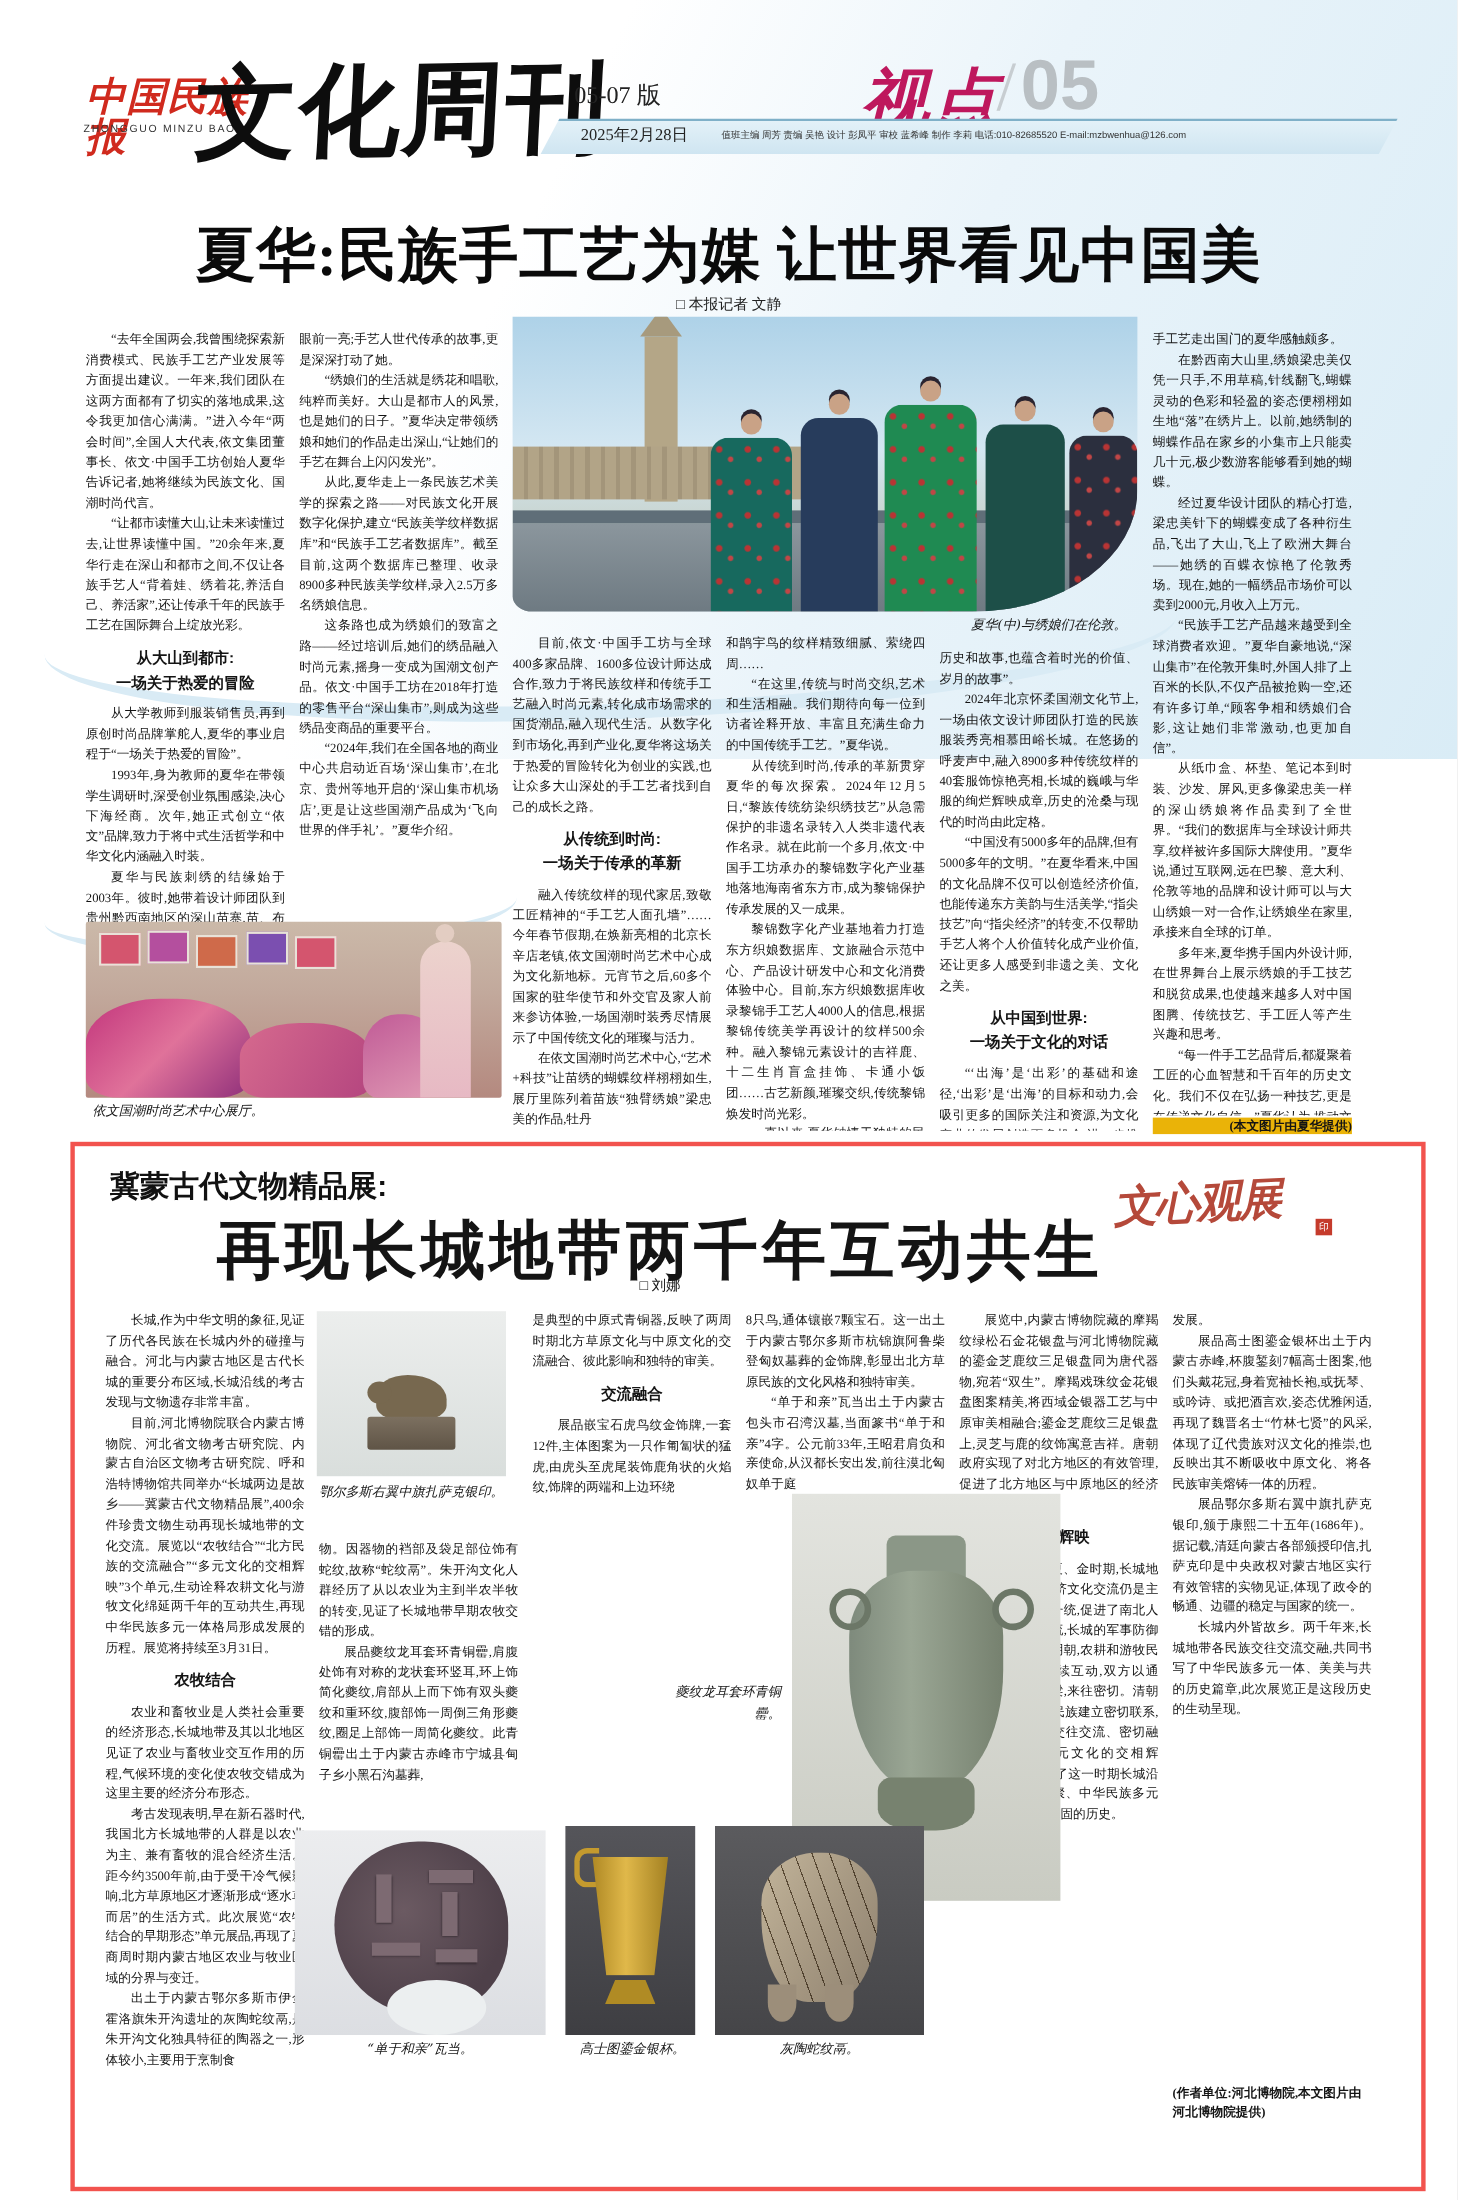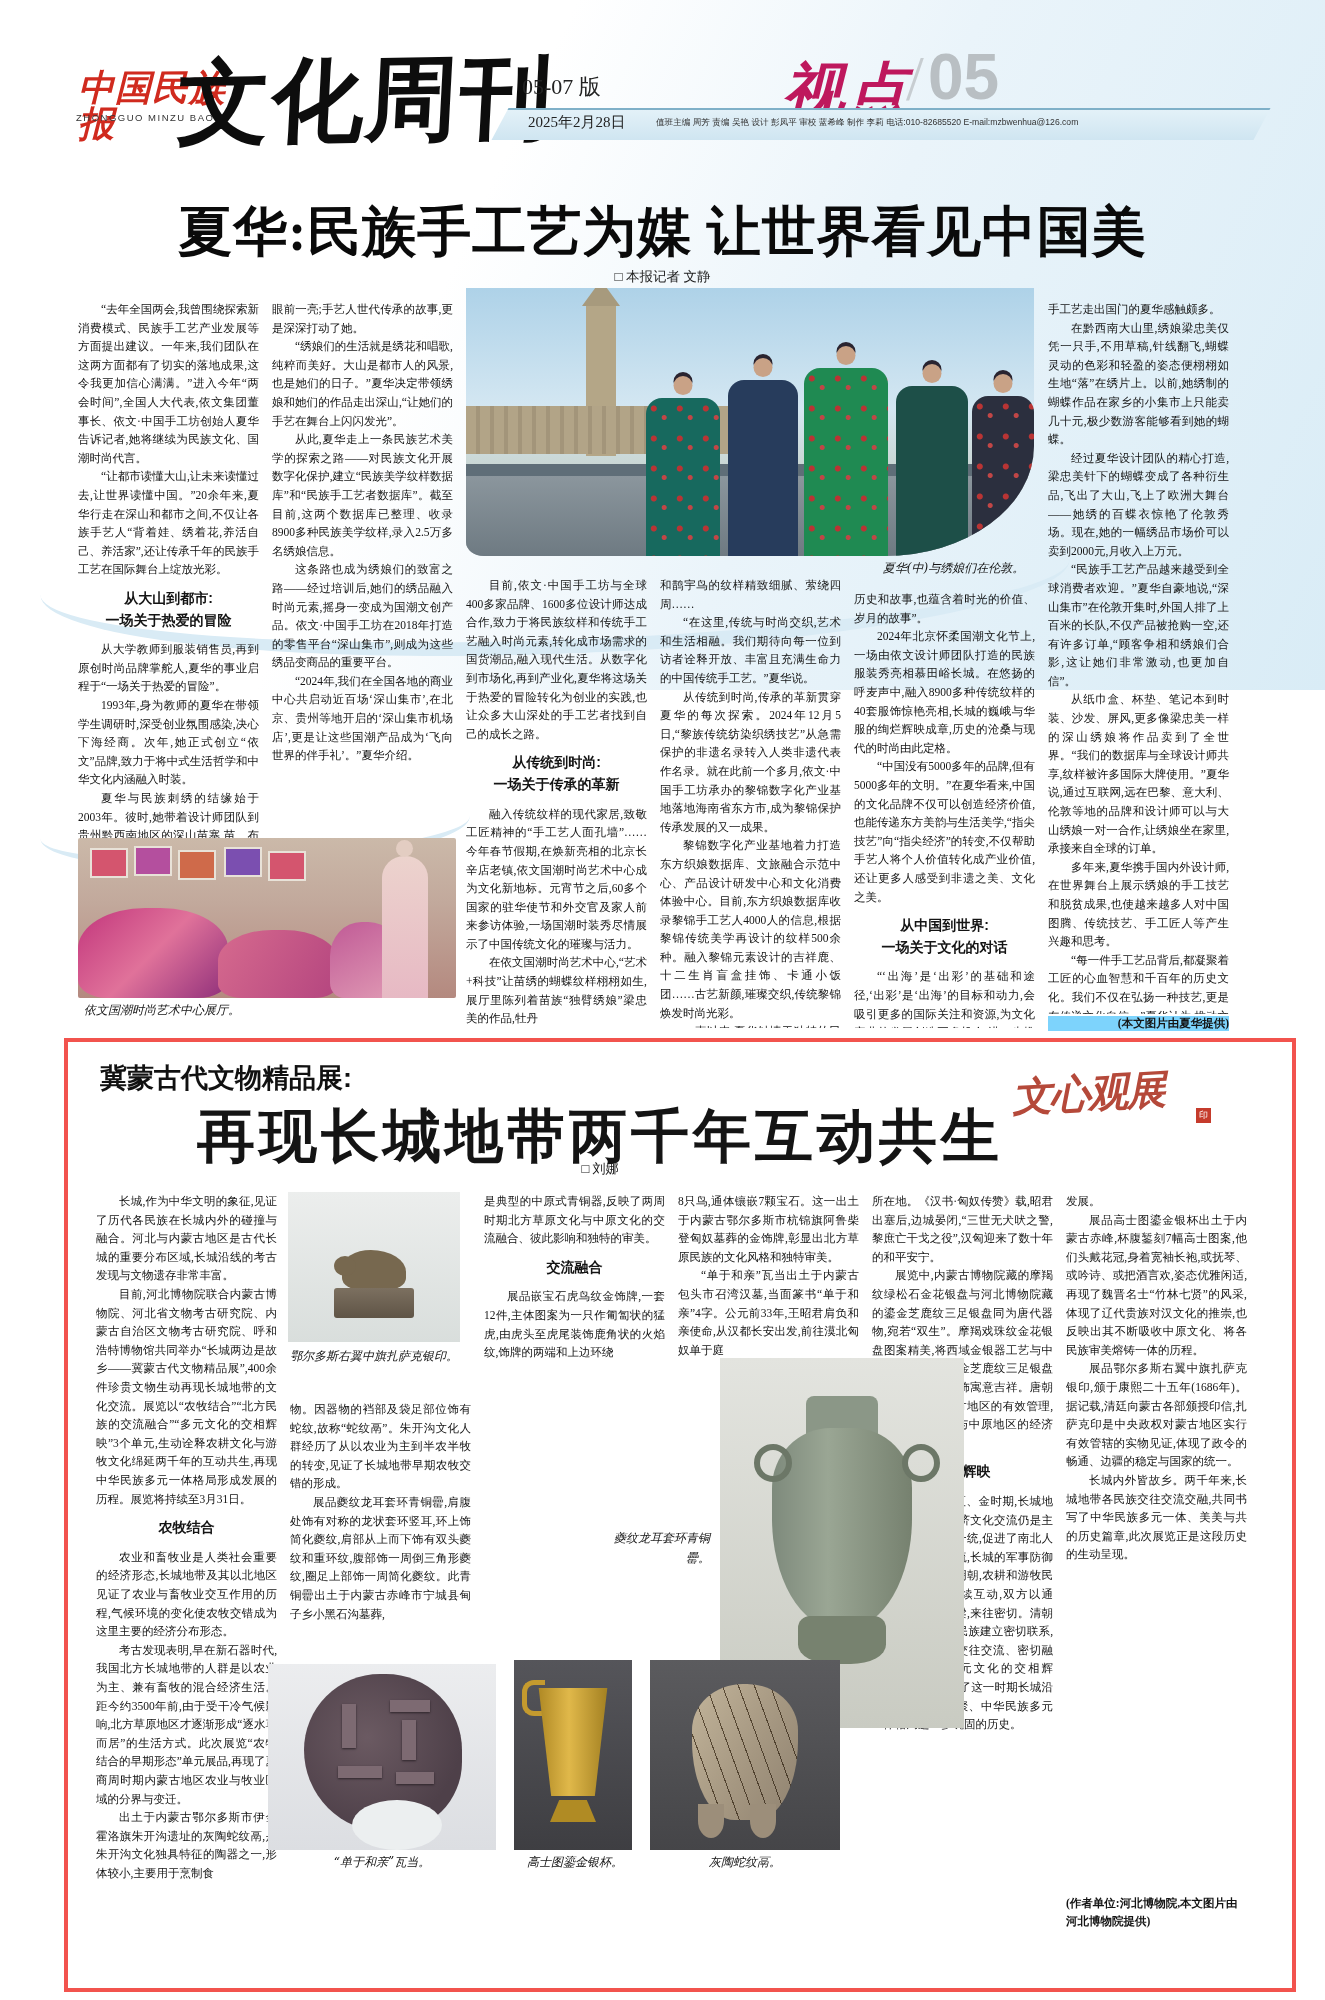--- a/index.html
+++ b/index.html
@@ -33,21 +33,21 @@
   .cont{text-indent:0;}
   .subhead{font-weight:bold;text-align:center;font-size:14px;line-height:1.55;margin:9px 0;
            font-family:"Liberation Sans","DejaVu Sans",sans-serif;white-space:pre-line;text-indent:0;}
   .kai{font-style:italic;font-family:"DejaVu Serif",serif;}
   #c1{left:78px;top:300px;height:586px;}
   #c2{left:272px;top:300px;height:586px;}
   #c3{left:466px;top:576px;height:452px;}
   #c4{left:660px;top:576px;height:452px;}
   #c5{left:854px;top:590px;height:438px;}
   #c6{left:1048px;top:300px;height:714px;}
-  #main-credit{left:1048px;top:1016px;width:181px;font-size:11.5px;font-weight:bold;text-align:right;background:#7dd3fc;}
+  #main-credit{left:1048px;top:1016px;width:181px;font-size:11.5px;font-weight:bold;text-align:right;background:#eab308;}
   
   #photo-london{left:466px;top:288px;width:568px;height:268px;overflow:hidden;
      border-radius:0 0 150px 18px / 0 0 110px 14px;
      background:linear-gradient(180deg,#aeD2e8 0%,#d4e7f2 45%,#c8d4cf 70%,#98a4ab 100%);}
   .tower{position:absolute;left:120px;top:18px;width:30px;height:150px;background:#b4a687;}
   .tower:before{content:"";position:absolute;left:-4px;top:-26px;border-left:19px solid transparent;
      border-right:19px solid transparent;border-bottom:26px solid #a79a7d;}
   .parl{position:absolute;left:0px;top:118px;width:300px;height:48px;
      background:repeating-linear-gradient(90deg,#b2a487 0 10px,#a3957a 10px 14px);}
   .bridge{position:absolute;left:0;top:176px;width:568px;height:12px;background:#5f6e78;}
@@ -253,21 +253,20 @@
   <div class="col" id="e3">
       <p class="para cont">是典型的中原式青铜器,反映了两周时期北方草原文化与中原文化的交流融合、彼此影响和独特的审美。</p>
       <p class="subhead">交流融合</p>
       <p class="para">展品嵌宝石虎鸟纹金饰牌,一套12件,主体图案为一只作匍匐状的猛虎,由虎头至虎尾装饰鹿角状的火焰纹,饰牌的两端和上边环绕</p>
     </div>
   <div class="col" id="e4">
       <p class="para cont">8只鸟,通体镶嵌7颗宝石。这一出土于内蒙古鄂尔多斯市杭锦旗阿鲁柴登匈奴墓葬的金饰牌,彰显出北方草原民族的文化风格和独特审美。</p>
       <p class="para">“单于和亲”瓦当出土于内蒙古包头市召湾汉墓,当面篆书“单于和亲”4字。公元前33年,王昭君肩负和亲使命,从汉都长安出发,前往漠北匈奴单于庭</p>
     </div>
   <div class="col" id="e5">
-      <p class="para cont">所在地。《汉书·匈奴传赞》载,昭君出塞后,边城晏闭,“三世无犬吠之警,黎庶亡干戈之役”,汉匈迎来了数十年的和平安宁。</p>
       <p class="para">展览中,内蒙古博物院藏的摩羯纹绿松石金花银盘与河北博物院藏的鎏金芝鹿纹三足银盘同为唐代器物,宛若“双生”。摩羯戏珠纹金花银盘图案精美,将西域金银器工艺与中原审美相融合;鎏金芝鹿纹三足银盘上,灵芝与鹿的纹饰寓意吉祥。唐朝政府实现了对北方地区的有效管理,促进了北方地区与中原地区的经济文化交流。</p>
       <p class="subhead">交相辉映</p>
       <p class="para">宋、辽、西夏、金时期,长城地区虽有战争,但经济文化交流仍是主流。元朝实现大一统,促进了南北人员往来和文化交流,长城的军事防御功能逐渐减弱。明朝,农耕和游牧民族在长城地带持续互动,双方以通贡、互市等为桥梁,来往密切。清朝建立后,与北方各民族建立密切联系,长城成为各民族交往交流、密切融合的纽带。“多元文化的交相辉映”单元展品展现了这一时期长城沿线各民族交融汇聚、中华民族多元一体格局进一步巩固的历史。</p>
     </div>
   <div class="col" id="e6">
       <p class="para cont">发展。</p>
       <p class="para">展品高士图鎏金银杯出土于内蒙古赤峰,杯腹錾刻7幅高士图案,他们头戴花冠,身着宽袖长袍,或抚琴、或吟诗、或把酒言欢,姿态优雅闲适,再现了魏晋名士“竹林七贤”的风采,体现了辽代贵族对汉文化的推崇,也反映出其不断吸收中原文化、将各民族审美熔铸一体的历程。</p>
       <p class="para">展品鄂尔多斯右翼中旗扎萨克银印,颁于康熙二十五年(1686年)。据记载,清廷向蒙古各部颁授印信,扎萨克印是中央政权对蒙古地区实行有效管辖的实物见证,体现了政令的畅通、边疆的稳定与国家的统一。</p>
       <p class="para">长城内外皆故乡。两千年来,长城地带各民族交往交流交融,共同书写了中华民族多元一体、美美与共的历史篇章,此次展览正是这段历史的生动呈现。</p>
     </div>

